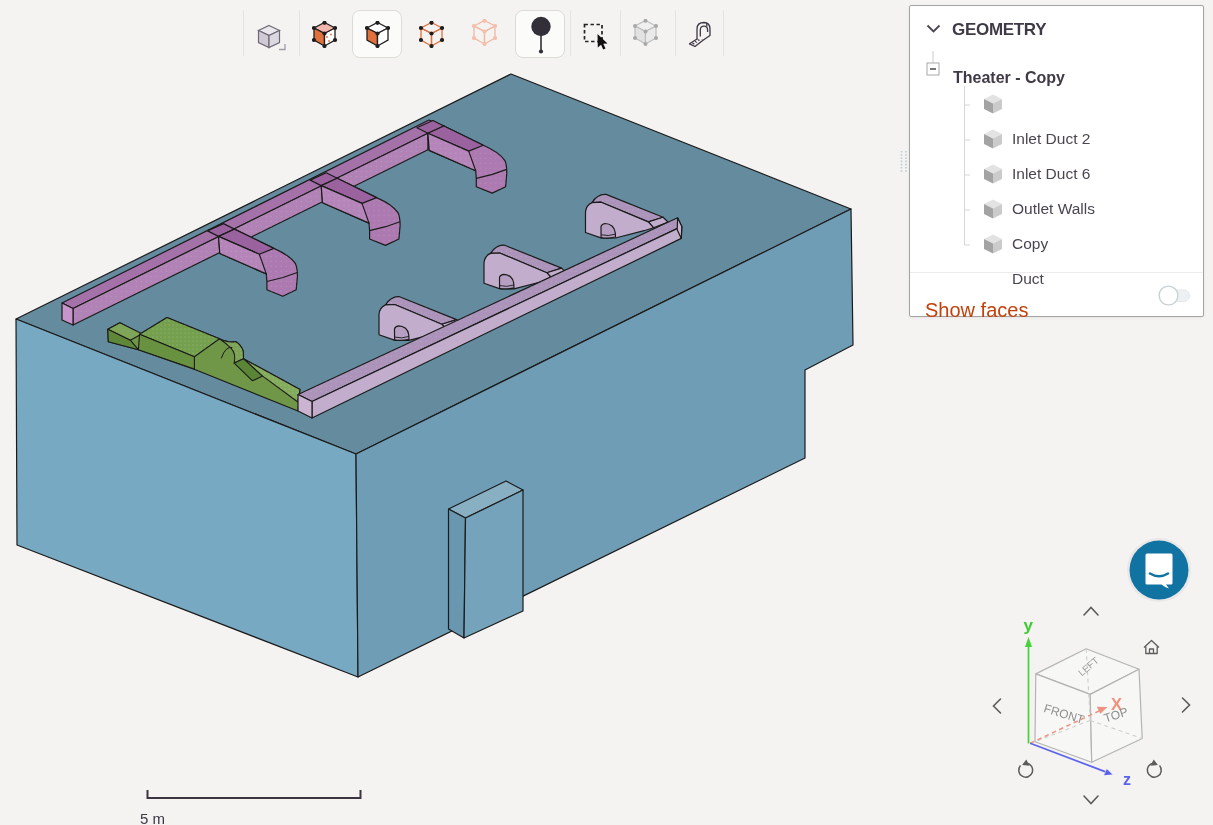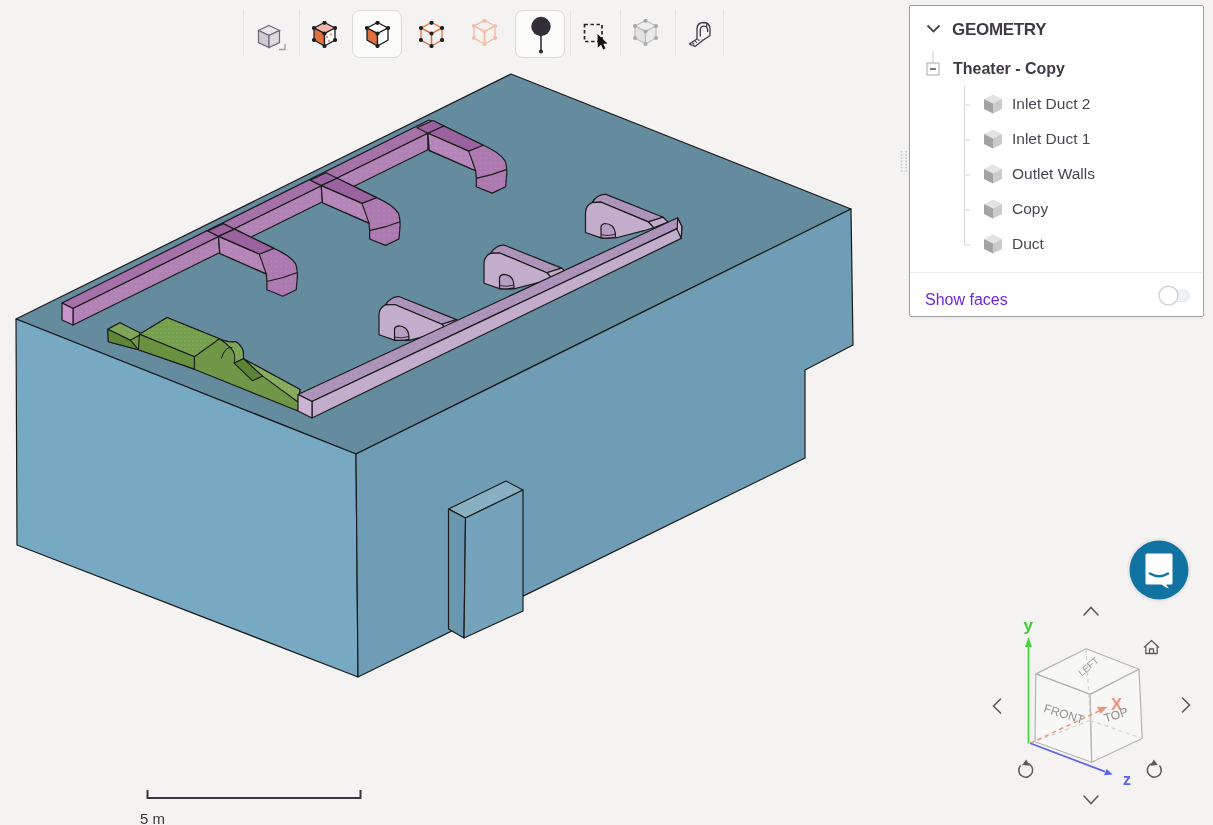--- a/index.html
+++ b/index.html
@@ -6,23 +6,23 @@
 html,body { width:1213px; height:825px; overflow:hidden; }
 body { font-family:"Liberation Sans", sans-serif; background:#f4f3f2; position:relative; }
 #root { position:absolute; left:0; top:0; width:1213px; height:825px; background:#f4f3f2; }
 .abs { position:absolute; }
 
 .sep { position:absolute; top:10px; height:46px; width:1px; background:#e3e3e1; }
 .selbox { position:absolute; width:50px; height:48px; background:#fbfbf9; border:1px solid #dcdcd6; border-radius:8px; }
 
 #panel { position:absolute; left:909px; top:5px; width:295px; height:312px; background:#ffffff; border:1px solid #a3a3a3; border-radius:2px; box-shadow:0 1px 3px rgba(60,60,60,0.07); }
 #geohead { position:absolute; left:42px; top:14.5px; font-size:17px; font-weight:bold; color:#3f3a45; letter-spacing:-0.3px; line-height:17px; }
-#theater { position:absolute; left:43px; top:55px; font-size:16px; font-weight:bold; color:#3f3a45; line-height:16px; }
-.trow { position:absolute; left:102px; font-size:15.5px; color:#4a4550; line-height:16px; }
-#showfaces { position:absolute; left:15px; top:286px; font-size:16px; color:#6d28d9; line-height:16px; }
+#theater { position:absolute; left:43px; top:64px; font-size:16px; font-weight:bold; color:#3f3a45; line-height:16px; }
+.trow { position:absolute; left:102px; font-size:15.5px; color:#4a4550; line-height:16px;margin-top:35px; }
+#showfaces { position:absolute; left:15px; top:296px; font-size:20px; color:#c2410c; line-height:16px; }
 </style>
 </head>
 <body>
 <div id="root">
 
 <svg class="abs" style="left:0;top:0" width="1213" height="825" viewBox="0 0 1213 825">
   <defs>
     <pattern id="dt" width="5" height="5" patternUnits="userSpaceOnUse">
           <circle cx="1.2" cy="1.2" r="0.55" fill="#ffffff" opacity="0.22"></circle>
         </pattern>
@@ -308,21 +308,21 @@
       <line x1="1.5" y1="0" x2="1.5" y2="159"></line>
       <line x1="1.5" y1="19" x2="7" y2="19"></line>
       <line x1="1.5" y1="54" x2="7" y2="54"></line>
       <line x1="1.5" y1="89" x2="7" y2="89"></line>
       <line x1="1.5" y1="124" x2="7" y2="124"></line>
       <line x1="1.5" y1="159" x2="7" y2="159"></line>
     </g>
   </svg>
 
   <div class="trow" style="top:90.3px">Inlet Duct 2</div>
-  <div class="trow" style="top:125.3px">Inlet Duct 1</div>
+  <div class="trow" style="top:125.3px">Inlet Duct 6</div>
   <div class="trow" style="top:160.2px">Outlet Walls</div>
   <div class="trow" style="top:195.2px">Copy</div>
   <div class="trow" style="top:230.2px">Duct</div>
   <svg class="abs" style="left:73px;top:88px" width="20" height="170" viewBox="0 0 20 170">
     <g id="cubetpl">
       <polygon points="10,0.5 19,5 10,9.5 1,5" fill="#e3e3e3"></polygon>
       <polygon points="1,5 10,9.5 10,19.5 1,15" fill="#a3a3a3"></polygon>
       <polygon points="10,9.5 19,5 19,15 10,19.5" fill="#cbcbcb"></polygon>
     </g>
     <use href="#cubetpl" y="35"></use>

